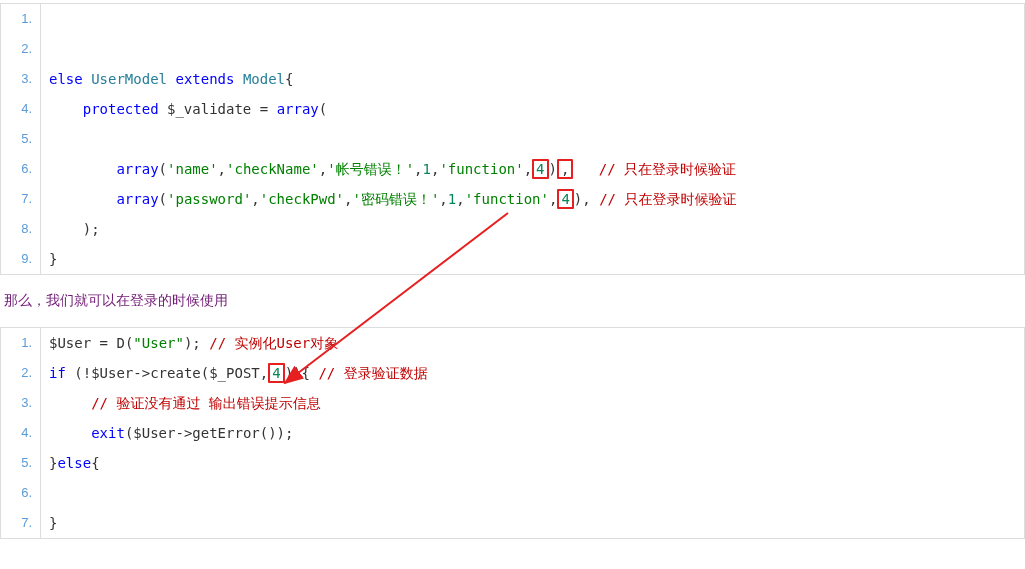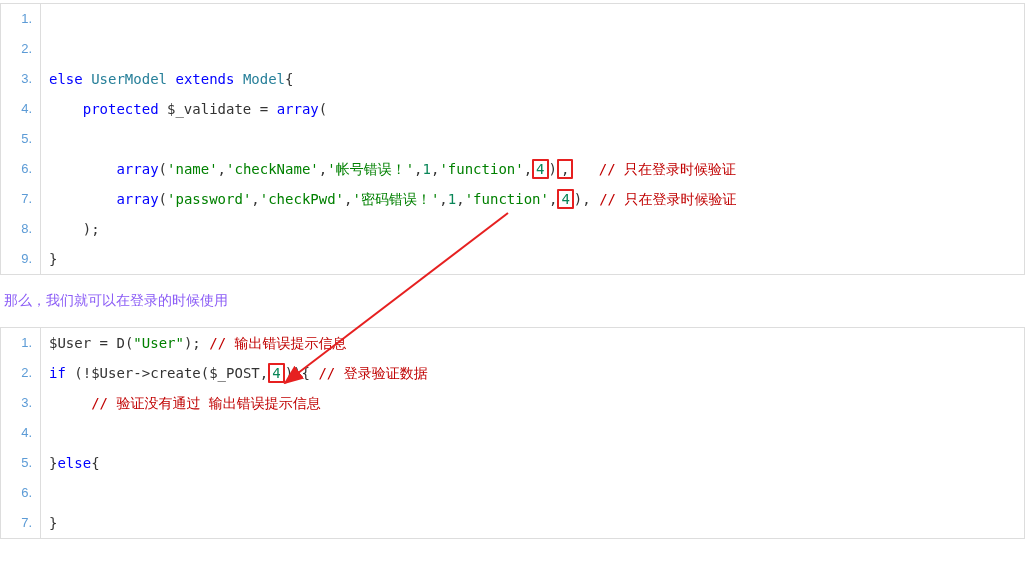--- a/index.html
+++ b/index.html
@@ -35,21 +35,21 @@
   .tok-kw { color: #0000ff; }
   .tok-class { color: #267f99; }
   .tok-var { color: #333; }
   .tok-punct { color: #333; }
   .tok-str { color: #008000; }
   .tok-num { color: #098658; }
   .tok-comment { color: #c00000; }
   .middle-text {
     padding: 14px 4px;
     font-size: 14px;
-    color: #8b5cf6;
+    color: #701a75;
   }
   .redbox {
     border: 2px solid #e62020;
     padding: 0 2px;
     border-radius: 1px;
   }
   svg.overlay {
     position: absolute;
     top: 0; left: 0;
     width: 1025px; height: 569px;
@@ -95,32 +95,33 @@
         <div class="line-no">9.</div>
         <div class="code"><span class="tok-punct">}</span></div>
       </div>
     </div>
 
   <div class="middle-text">那么，我们就可以在登录的时候使用</div>
 
   <div class="code-block" id="block-1">
       <div class="code-line">
         <div class="line-no">1.</div>
-        <div class="code"><span class="tok-var">$User</span><span> </span><span class="tok-punct">=</span><span> </span><span class="tok-var">D</span><span class="tok-punct">(</span><span class="tok-str">"User"</span><span class="tok-punct">);</span><span> </span><span class="tok-comment">// 输出错误提示信息</span></div>
+        <div class="code"><span class="tok-var">$User</span><span> </span><span class="tok-punct">=</span><span> </span><span class="tok-var">D</span><span class="tok-punct">(</span><span class="tok-str">"User"</span><span class="tok-punct">);</span><span> </span><span class="tok-comment">// 实例化User对象</span></div>
       </div>
       <div class="code-line">
         <div class="line-no">2.</div>
         <div class="code"><span class="tok-kw">if</span><span> </span><span class="tok-punct">(!</span><span class="tok-var">$User</span><span class="tok-punct">-&gt;</span><span class="tok-var">create</span><span class="tok-punct">(</span><span class="tok-var">$_POST</span><span class="tok-punct">,</span><span class="tok-num redbox">4</span><span class="tok-punct">)){</span><span> </span><span class="tok-comment">// 登录验证数据</span></div>
       </div>
       <div class="code-line">
         <div class="line-no">3.</div>
         <div class="code"><span>     </span><span class="tok-comment">// 验证没有通过 输出错误提示信息</span></div>
       </div>
       <div class="code-line">
         <div class="line-no">4.</div>
+        <div class="code"><span>     </span><span class="tok-kw">exit</span><span class="tok-punct">(</span><span class="tok-var">$User</span><span class="tok-punct">-&gt;</span><span class="tok-var">getError</span><span class="tok-punct">());</span></div>
       </div>
       <div class="code-line">
         <div class="line-no">5.</div>
         <div class="code"><span class="tok-punct">}</span><span class="tok-kw">else</span><span class="tok-punct">{</span></div>
       </div>
       <div class="code-line">
         <div class="line-no">6.</div>
       </div>
       <div class="code-line">
         <div class="line-no">7.</div>

